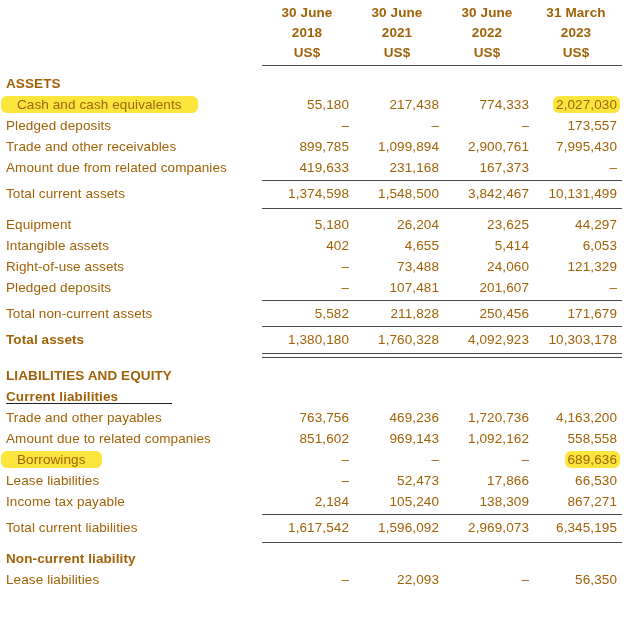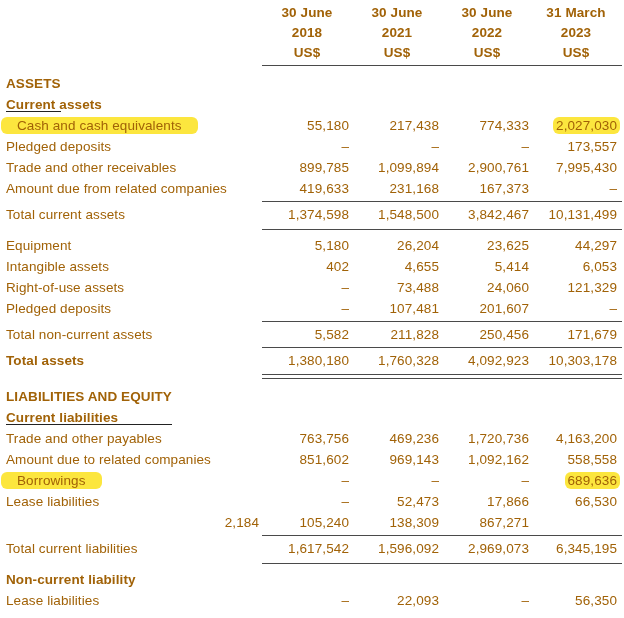--- a/index.html
+++ b/index.html
@@ -51,23 +51,20 @@
     <div class="hcell">US$</div>
     <div class="hcell">US$</div>
     <div class="hcell">US$</div>
     <div class="hcell">US$</div>
   </div>
   <div class="rule hdr"></div>
 
   <div class="row r sec">
     <div class="lbl"><span class="u">ASSETS</span></div>
   </div>
-  <div class="row r">
-    <div class="lbl sub">Current assets</div>
-  </div>
 
   <div class="row r">
     <div class="lbl"><span class="hl">Cash and cash equivalents</span></div>
     <div class="num">55,180</div>
     <div class="num">217,438</div>
     <div class="num">774,333</div>
     <div class="num"><span class="hlv">2,027,030</span></div>
   </div>
   <div class="row r">
     <div class="lbl">Pledged deposits</div>
@@ -174,20 +171,21 @@
     <div class="num"><span class="hlv">689,636</span></div>
   </div>
   <div class="row r">
     <div class="lbl">Lease liabilities</div>
     <div class="num">–</div>
     <div class="num">52,473</div>
     <div class="num">17,866</div>
     <div class="num">66,530</div>
   </div>
   <div class="row r">
+    <div class="lbl">Income tax payable</div>
     <div class="num">2,184</div>
     <div class="num">105,240</div>
     <div class="num">138,309</div>
     <div class="num">867,271</div>
   </div>
   <div class="rule"></div>
   <div class="row r">
     <div class="lbl">Total current liabilities</div>
     <div class="num">1,617,542</div>
     <div class="num">1,596,092</div>

